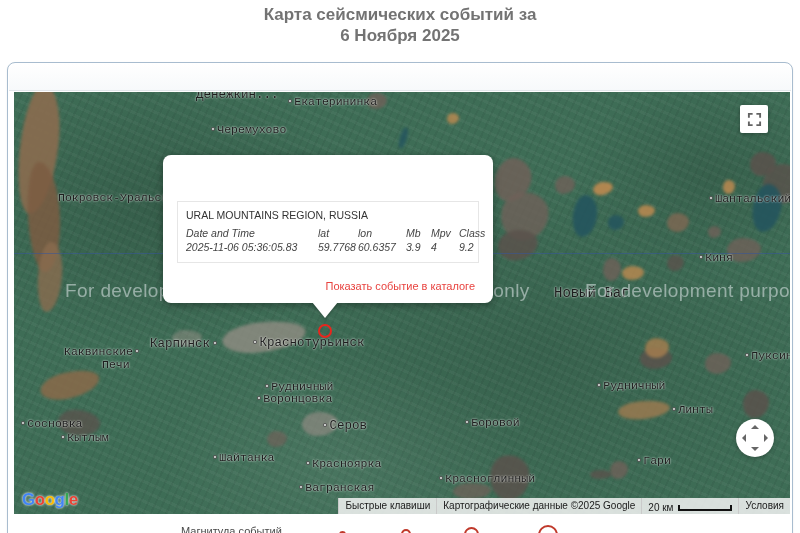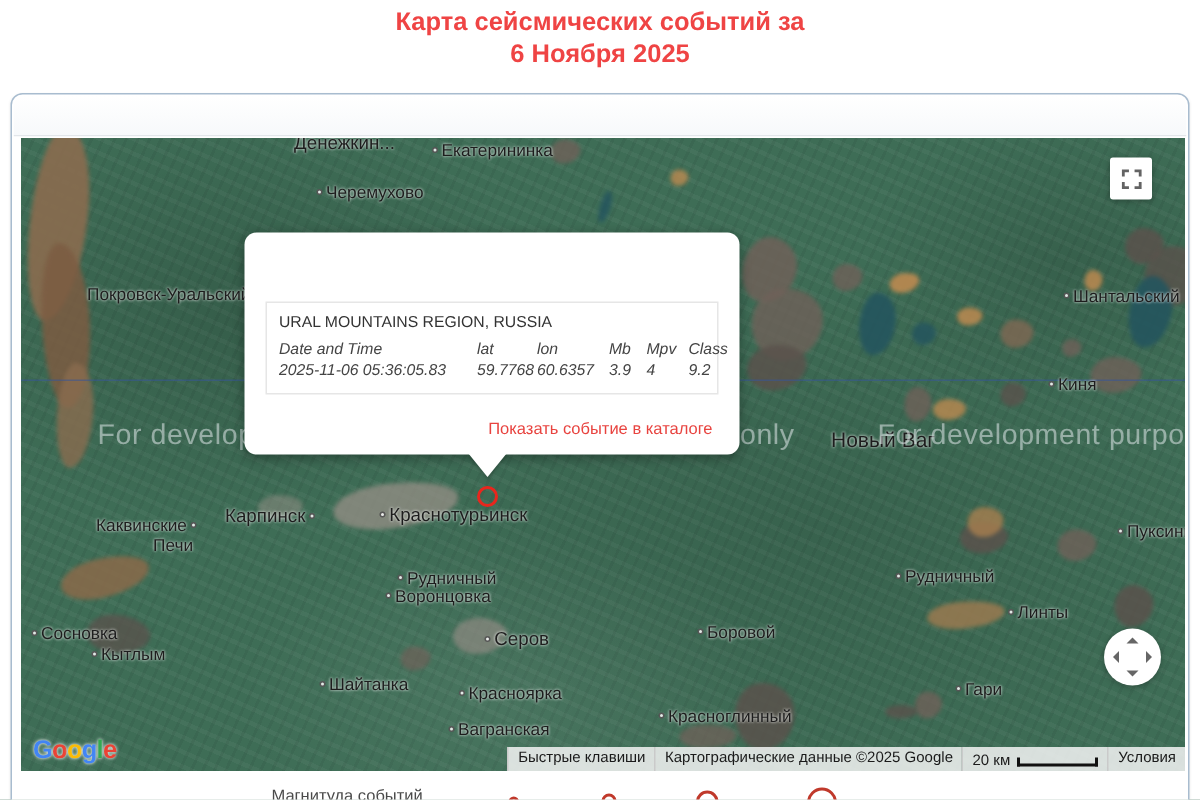--- a/index.html
+++ b/index.html
@@ -1,21 +1,21 @@
 <!DOCTYPE html>
 <html><head>
 <meta charset="utf-8">
 <style>
   * { margin:0; padding:0; box-sizing:border-box; }
   html,body { width:800px; height:533px; overflow:hidden; background:#fff;
               font-family:"Liberation Sans", sans-serif; position:relative; }
 
   
   .page-title { position:absolute; top:4px; left:0; width:800px; text-align:center;
-                color:#ef4444; font-weight:bold; font-size:17px; line-height:21px; }
+                color:#737373; font-weight:bold; font-size:17px; line-height:21px; }
 
   
   .panel { position:absolute; left:7px; top:62px; width:786px; height:530px;
            background:#fff; border:1px solid #a8bccf; border-radius:8px;
            box-shadow:0 1px 2px rgba(0,0,0,.08); }
   .panel-header { position:absolute; left:1px; right:1px; top:1px; height:27px;
                   border-radius:7px 7px 0 0;
                   background:linear-gradient(#ffffff,#f7f9fb);
                   border-bottom:1px solid #e2e6ea; }
 
@@ -28,21 +28,21 @@
            radial-gradient(ellipse 260px 160px at 42% 88%, rgba(255,255,255,.06), transparent 70%),
            radial-gradient(ellipse 200px 140px at 90% 20%, rgba(0,0,0,.12), transparent 70%),
            repeating-linear-gradient(115deg, rgba(0,0,0,.05) 0 2px, transparent 2px 7px),
            repeating-linear-gradient(24deg, rgba(255,255,255,.035) 0 3px, transparent 3px 9px); }
 
   .blob { position:absolute; filter:blur(1.5px); }
   .border-line { position:absolute; left:0; top:161px; width:776px; height:1px;
                  background:rgba(55,85,155,.55); z-index:2; }
 
   .place { position:absolute; z-index:3; font-size:11.5px; color:#1d1d1d; white-space:nowrap;
-           text-shadow:0 0 2px rgba(255,255,255,.75), 0 0 2px rgba(255,255,255,.45); }
+           text-shadow:0 0 2px rgba(255,255,255,.75), 0 0 2px rgba(255,255,255,.45);font-family:Liberation Mono, monospace; }
   .place .dot { display:inline-block; width:4px; height:4px; border:1px solid rgba(70,70,70,.9);
                 background:rgba(255,255,255,.85); border-radius:50%; vertical-align:2px; }
 
   .watermark { position:absolute; z-index:4; font-size:19px; letter-spacing:.4px;
                color:rgba(240,244,247,.5); white-space:nowrap; }
 
   .event-marker { position:absolute; left:304px; top:232px; width:14px; height:14px;
                   border:2.5px solid #e8261d; border-radius:50%; z-index:5; cursor:pointer; }
 
   

